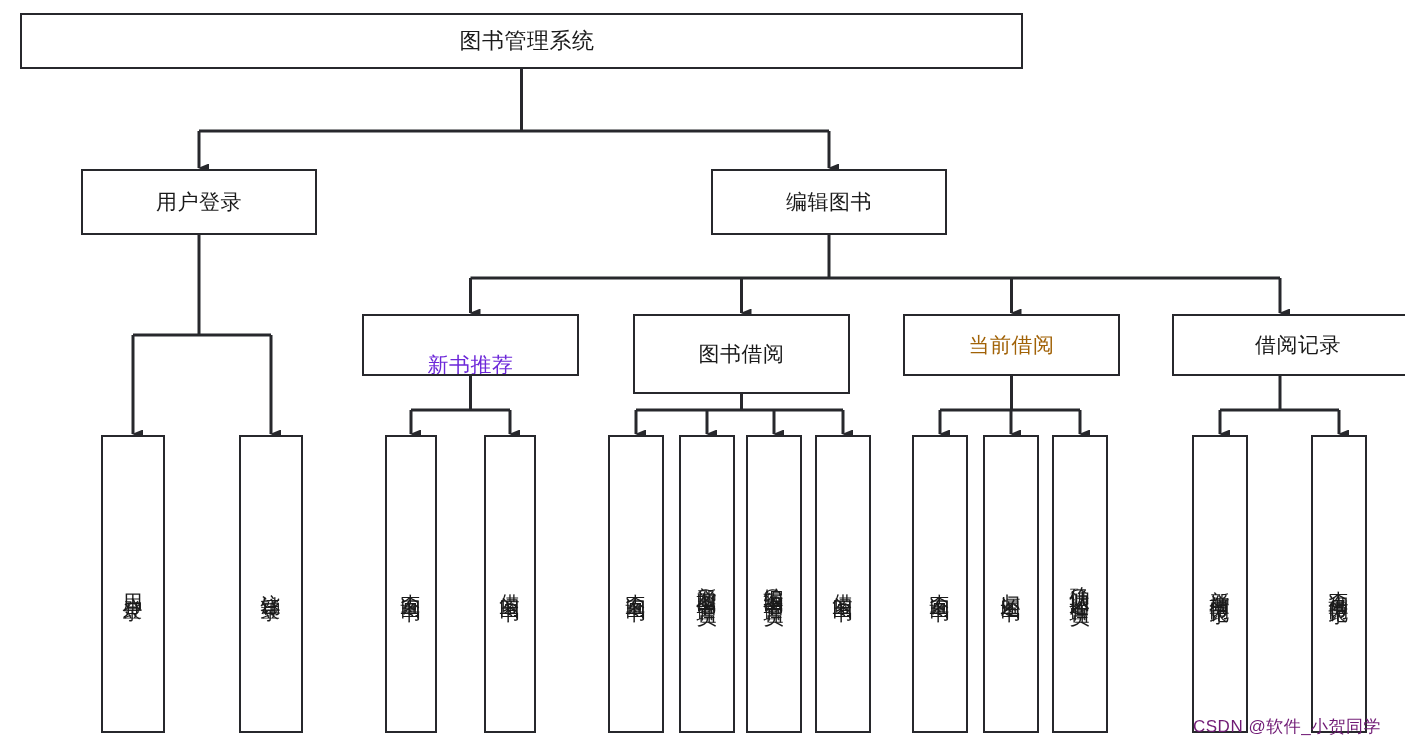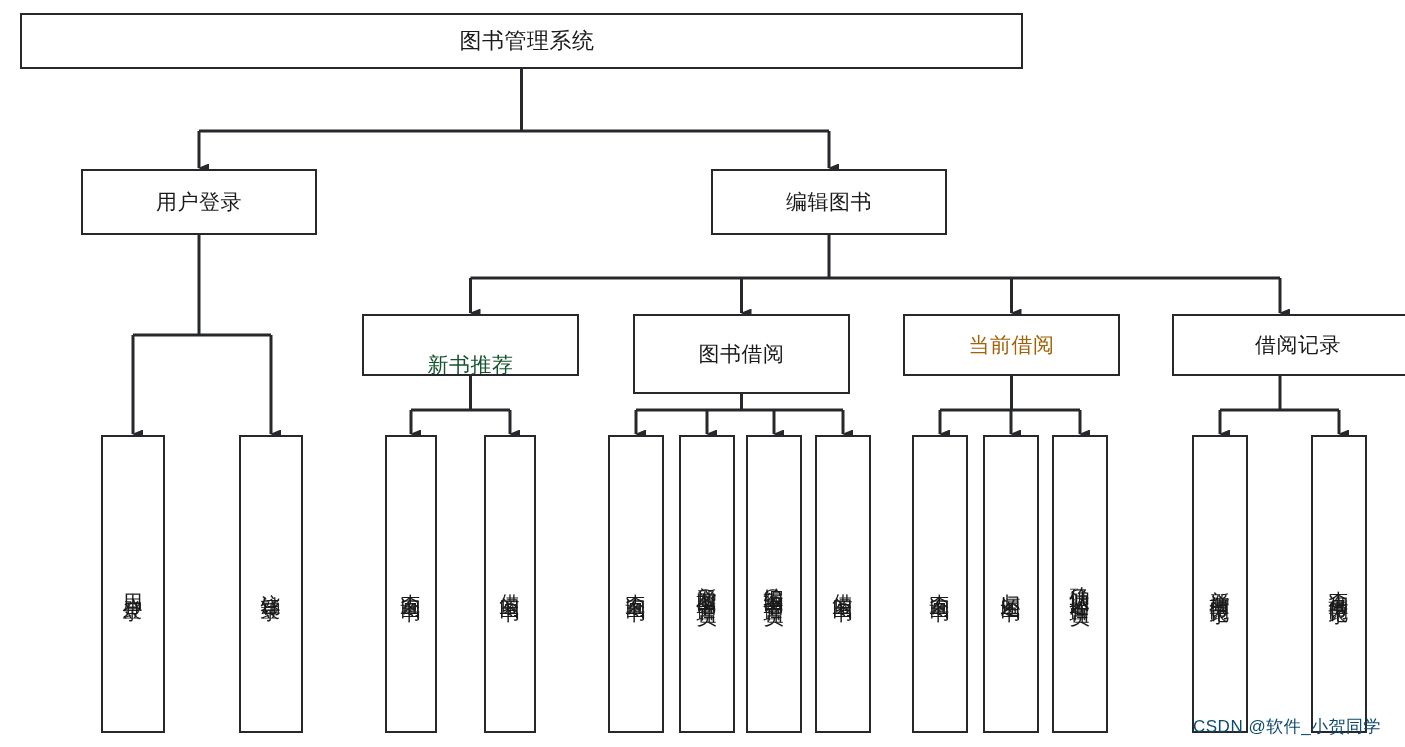--- a/index.html
+++ b/index.html
@@ -50,21 +50,21 @@
     text-orientation: upright;
     letter-spacing: 3px;
     line-height: 1.0;
   }
   .level-1 .node-label { font-size: 22px; }
   .level-2 .node-label { font-size: 21px; }
   .level-3 .node-label { font-size: 21px; }
   .leaf .node-label { font-size: 20px; }
   .watermark {
     position: absolute;
-    color: #0c4a6e;
+    color: #701a75;
     font-size: 17px;
     white-space: nowrap;
     letter-spacing: 0.5px;
     pointer-events: none;
   }
 </style>
 </head>
 <body>
 
 <div id="diagram-root">
@@ -116,21 +116,21 @@
       <div class="node-box level-1" style="left: 20px; top: 13px; width: 1003px; height: 56px; border-color: rgb(39, 40, 44);">
         <span class="node-label" style="color: rgb(26, 26, 26); margin-left: 11px;">图书管理系统</span>
       </div>
       <div class="node-box level-2" style="left: 81px; top: 169px; width: 236px; height: 66px; border-color: rgb(39, 40, 44);">
         <span class="node-label" style="color: rgb(26, 26, 26);">用户登录</span>
       </div>
       <div class="node-box level-2" style="left: 711px; top: 169px; width: 236px; height: 66px; border-color: rgb(39, 40, 44);">
         <span class="node-label" style="color: rgb(26, 26, 26);">编辑图书</span>
       </div>
       <div class="node-box level-3" style="left: 362px; top: 314px; width: 217px; height: 62px; border-color: rgb(39, 40, 44);">
-        <span class="node-label" style="color: #14532d; margin-top: 40px;">新书推荐</span>
+        <span class="node-label" style="color: #6d28d9; margin-top: 40px;">新书推荐</span>
       </div>
       <div class="node-box level-3" style="left: 633px; top: 314px; width: 217px; height: 80px; border-color: rgb(39, 40, 44);">
         <span class="node-label" style="color: rgb(26, 26, 26);">图书借阅</span>
       </div>
       <div class="node-box level-3" style="left: 903px; top: 314px; width: 217px; height: 62px; border-color: rgb(39, 40, 44);">
         <span class="node-label" style="color: #a16207;">当前借阅</span>
       </div>
       <div class="node-box level-3" style="left: 1172px; top: 314px; width: 252px; height: 62px; border-color: rgb(39, 40, 44);">
         <span class="node-label" style="color: rgb(26, 26, 26);">借阅记录</span>
       </div>

